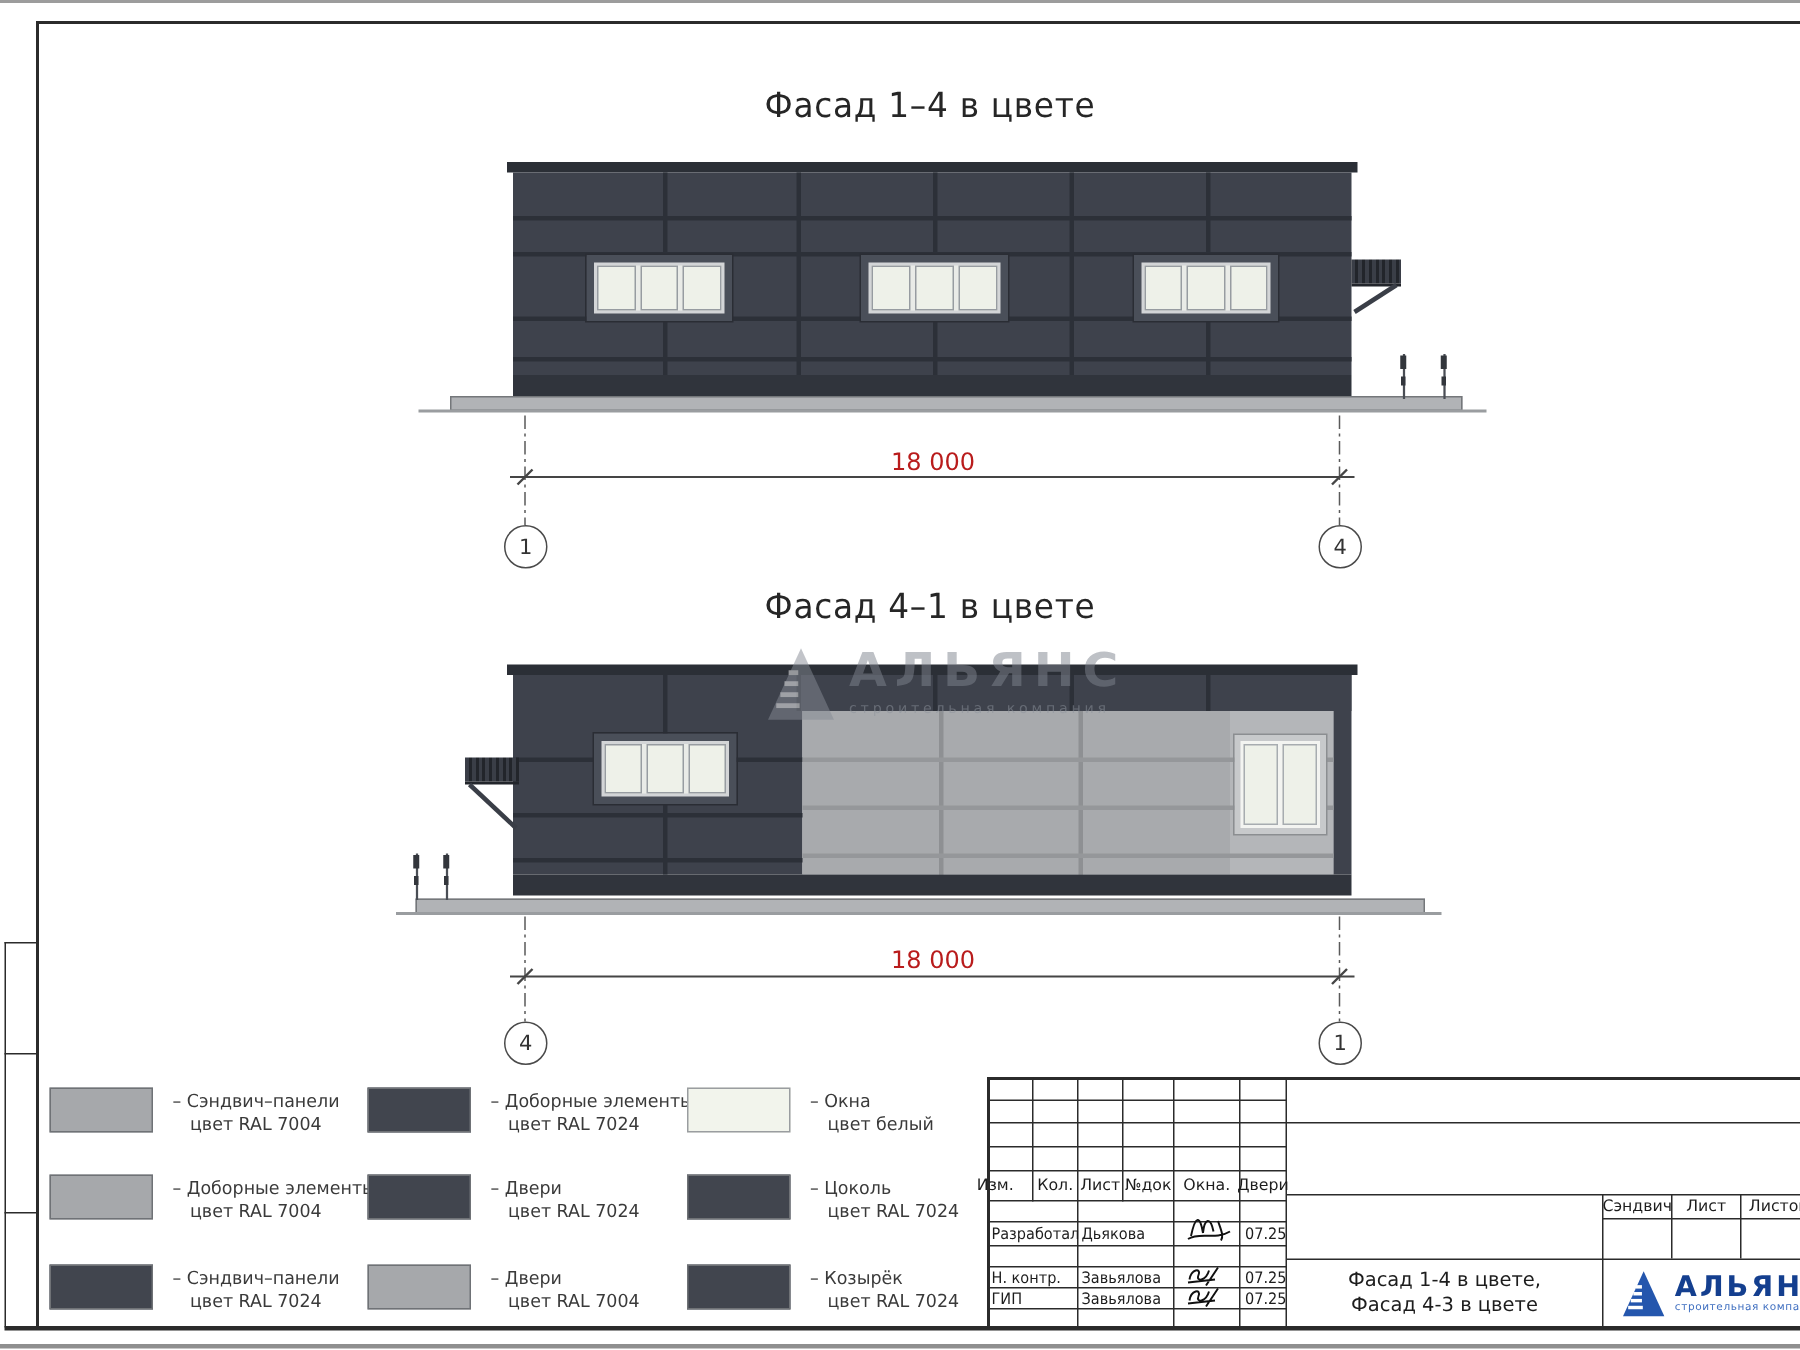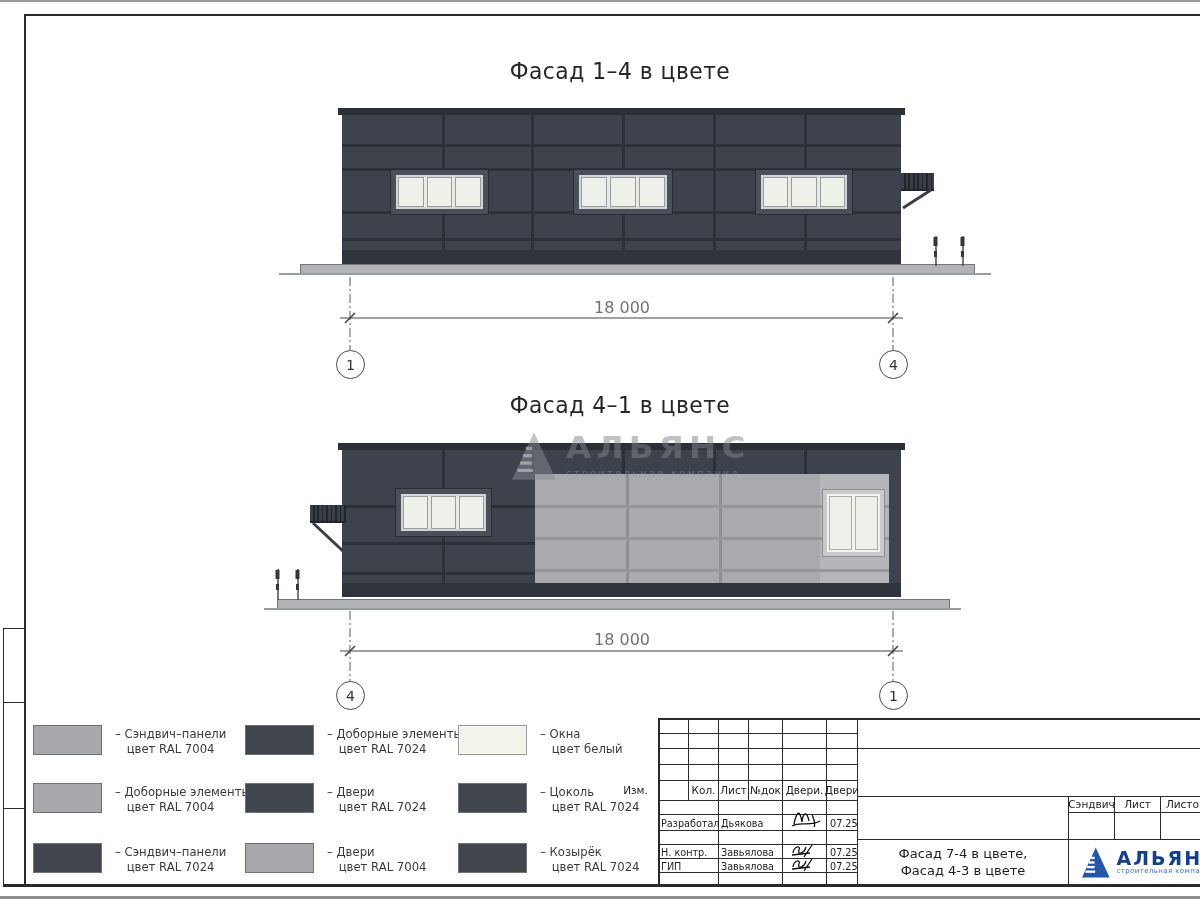--- a/index.html
+++ b/index.html
@@ -2,21 +2,21 @@
 <html><head>
 <meta charset="utf-8">
 <style>
   html,body{margin:0;padding:0;background:#fff;}
   #sheet{position:relative;width:1200px;height:900px;background:#ffffff;overflow:hidden;
          font-family:"DejaVu Sans","Liberation Sans",sans-serif;color:#2e2e2e;}
   .abs{position:absolute;}
   .ln{position:absolute;background:#2b2b2b;}
   .facade-title{position:absolute;width:560px;text-align:center;font-size:23px;color:#262626;
                 letter-spacing:0.5px;transform:scaleX(0.95);}
-  .dim-label{position:absolute;font-size:16px;color:#737373;text-align:center;width:120px;}
+  .dim-label{position:absolute;font-size:16px;color:#b91c1c;text-align:center;width:120px;}
   .axis-circle{position:absolute;width:27px;height:27px;border:1.3px solid #4a4a4a;border-radius:50%;
                background:#fff;display:flex;align-items:center;justify-content:center;
                font-size:14px;color:#333;}
   
   .cap{position:absolute;background:#2b2f36;}
   .wall{position:absolute;background:#3e424c;}
   .vseam{position:absolute;width:2.5px;background:#2c3038;}
   .hseam{position:absolute;height:2.5px;background:#2c3038;}
   .vseam.light{background:#8e9093;}
   .hseam.light{background:#95979a;}
@@ -277,25 +277,25 @@
     <div class="ln" style="left:858px;top:748px;width:352px;height:1px;"></div>
     <div class="ln" style="left:858px;top:796px;width:352px;height:1.3px;"></div>
     <div class="ln" style="left:858px;top:839px;width:352px;height:1.3px;"></div>
 
     <div class="ln" style="left:1068px;top:796px;width:1.3px;height:89px;"></div>
     <div class="ln" style="left:1114px;top:796px;width:1px;height:43px;"></div>
     <div class="ln" style="left:1160px;top:796px;width:1px;height:43px;"></div>
     <div class="ln" style="left:858px;top:812px;width:210px;height:0px;"></div>
     <div class="ln" style="left:1068px;top:812px;width:142px;height:1px;"></div>
 
-    <div class="tb-text tb-center" style="left:621px;top:780px;width:29px;height:20px;text-align:center;">Изм.</div>
+    <div class="tb-text tb-center" style="left:649px;top:780px;width:29px;height:20px;text-align:center;">Изм.</div>
     <div class="tb-text tb-center" style="left:689px;top:780px;width:29px;height:20px;">Кол.</div>
     <div class="tb-text tb-center" style="left:719px;top:780px;width:29px;height:20px;">Лист</div>
     <div class="tb-text tb-center" style="left:749px;top:780px;width:33px;height:20px;">№док</div>
-    <div class="tb-text tb-center" style="left:783px;top:780px;width:43px;height:20px;">Двери.</div>
+    <div class="tb-text tb-center" style="left:783px;top:780px;width:43px;height:20px;">Окна.</div>
     <div class="tb-text tb-center" style="left:827px;top:780px;width:30px;height:20px;">Двери</div>
 
     <div class="tb-text" style="left:661px;top:817px;">Разработал</div>
     <div class="tb-text" style="left:721px;top:817px;">Дьякова</div>
     <div class="tb-text" style="left:830px;top:817px;">07.25</div>
     <div class="tb-text" style="left:661px;top:846px;">Н. контр.</div>
     <div class="tb-text" style="left:721px;top:846px;">Завьялова</div>
     <div class="tb-text" style="left:830px;top:846px;">07.25</div>
     <div class="tb-text" style="left:661px;top:860px;">ГИП</div>
     <div class="tb-text" style="left:721px;top:860px;">Завьялова</div>
@@ -309,21 +309,21 @@
     </svg>
     <svg class="sig" style="left:790px;top:857px;" width="34" height="15" viewBox="0 0 34 15">
       <path d="M3,10 C4,3 11,2 9,7 C7,12 14,11 16,4 M2,12 L20,10 M22,2 L14,14" fill="none" stroke="#111" stroke-width="1.3"></path>
     </svg>
 
     <div class="tb-text tb-center" style="left:1069px;top:796px;width:45px;height:16px;">Сэндвич</div>
     <div class="tb-text tb-center" style="left:1115px;top:796px;width:45px;height:16px;">Лист</div>
     <div class="tb-text tb-center" style="left:1161px;top:796px;width:49px;height:16px;">Листов</div>
 
     <div class="doc-title">
-      <span>Фасад 7-4 в цвете,</span>
+      <span>Фасад 1-4 в цвете,</span>
       <span>Фасад 4-3 в цвете</span>
     </div>
 
     <div class="logo-wrap">
       <svg width="30" height="33" viewBox="0 0 48 52">
         <polygon points="24,0 48,52 0,52" fill="#2456ad"></polygon>
         <rect x="6" y="40" width="17" height="4" fill="#fff"></rect>
         <rect x="9" y="32" width="13" height="4" fill="#fff"></rect>
         <rect x="12" y="24" width="10" height="4" fill="#fff"></rect>
         <rect x="15" y="16" width="7" height="4" fill="#fff"></rect>

